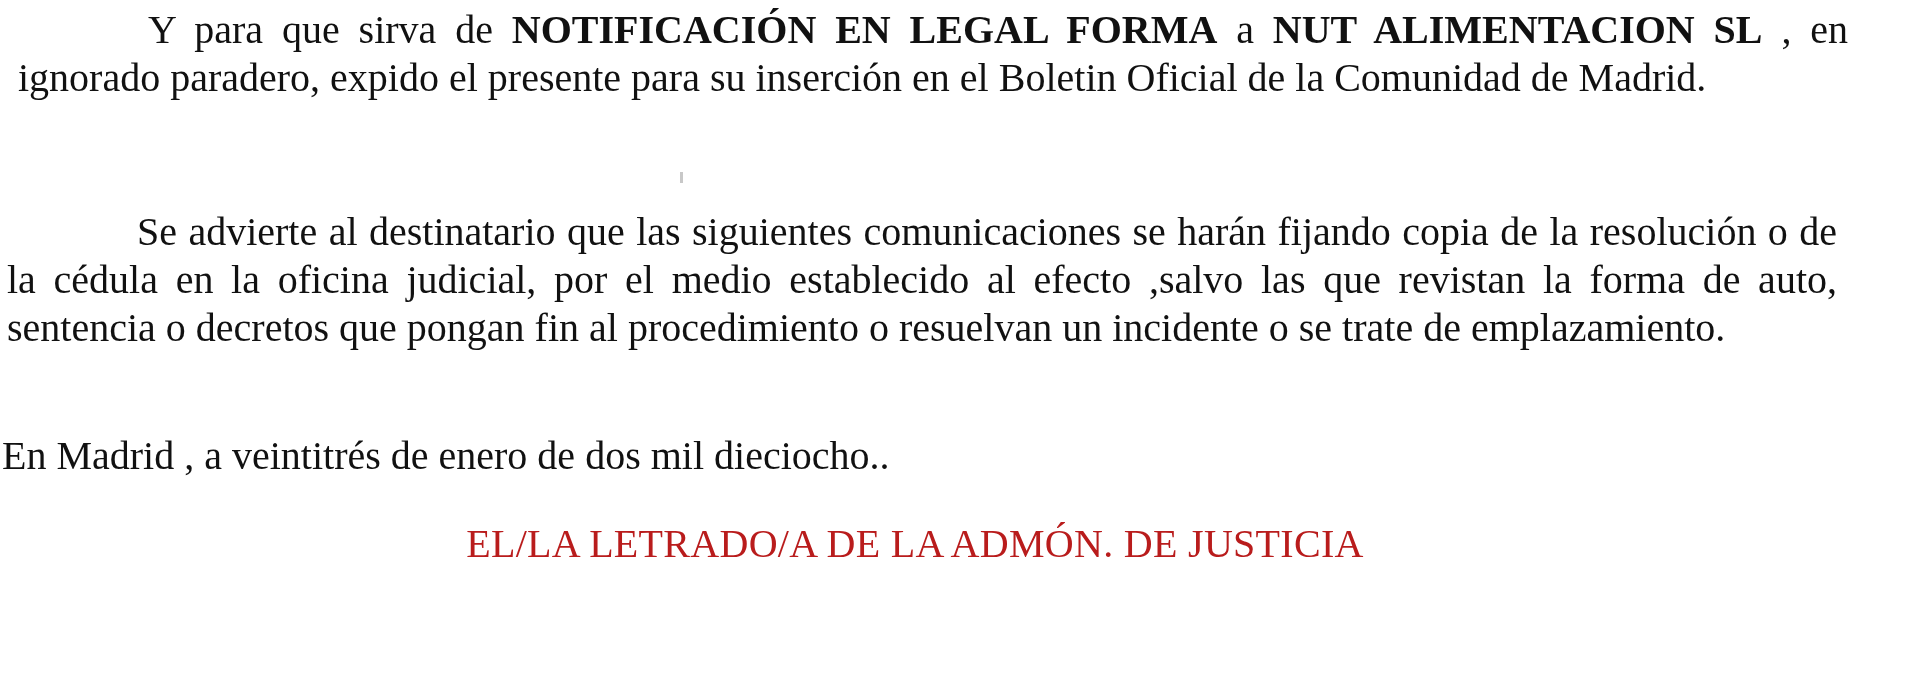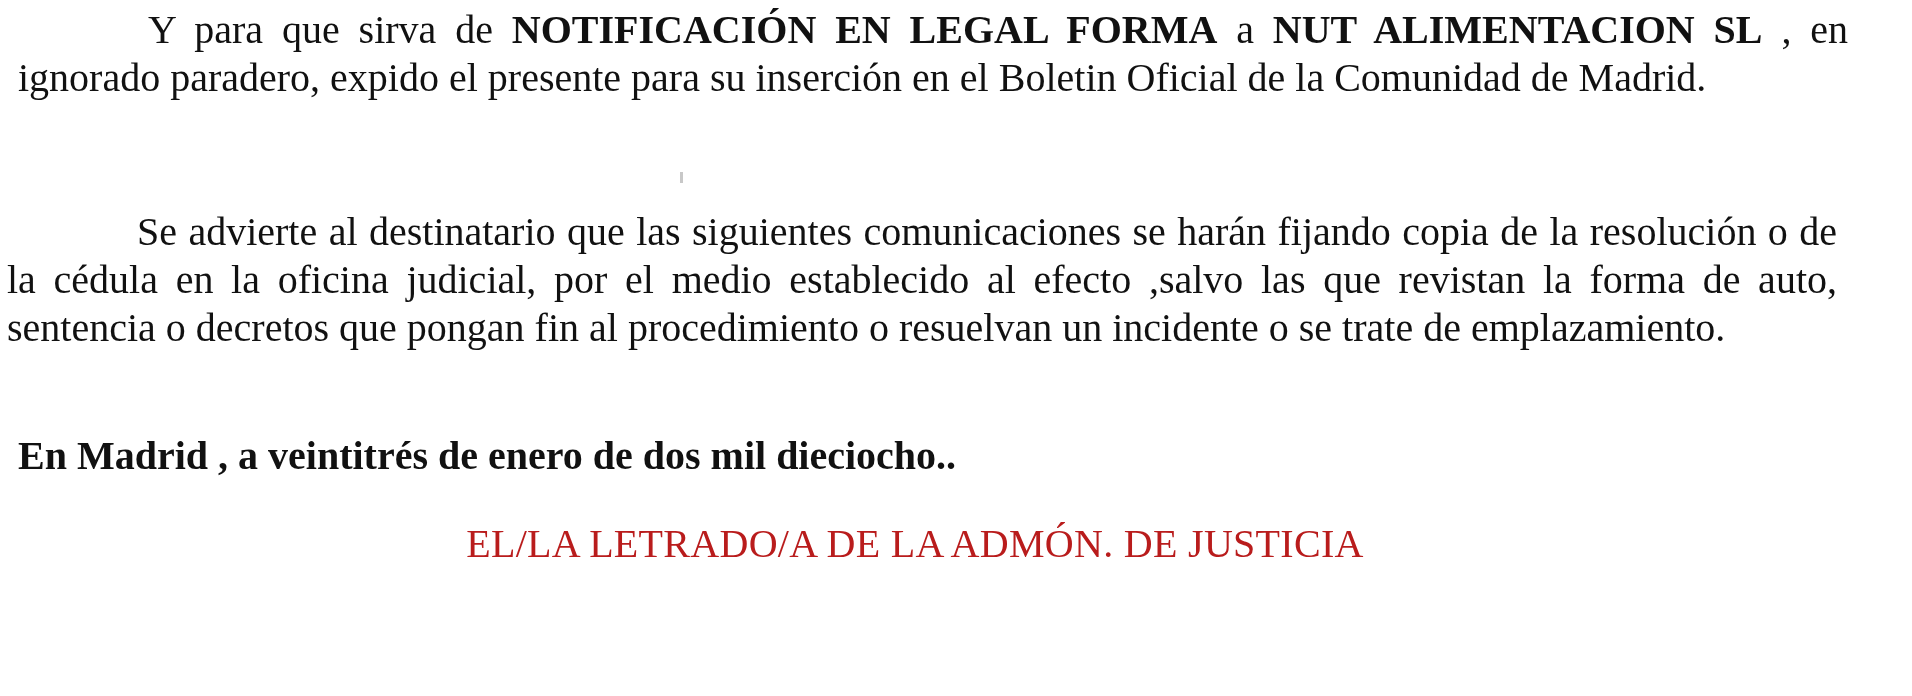--- a/index.html
+++ b/index.html
@@ -43,25 +43,24 @@
   }
   #para-advertencia {
     position: absolute;
     left: 7px;
     top: 200px;
     width: 1830px;
     margin-top: 8px;
   }
   #para-lugar-fecha {
     position: absolute;
-    left: 18px;
+    left: 2px;
     top: 432px;
     width: 1830px;
     text-indent: 0;
-    font-weight: bold;
   }
   #signature-heading {
     position: absolute;
     left: 0;
     top: 520px;
     width: 1830px;
     text-align: center;
     font-size: 40px;
     line-height: 48px;
     letter-spacing: 0.3px;

